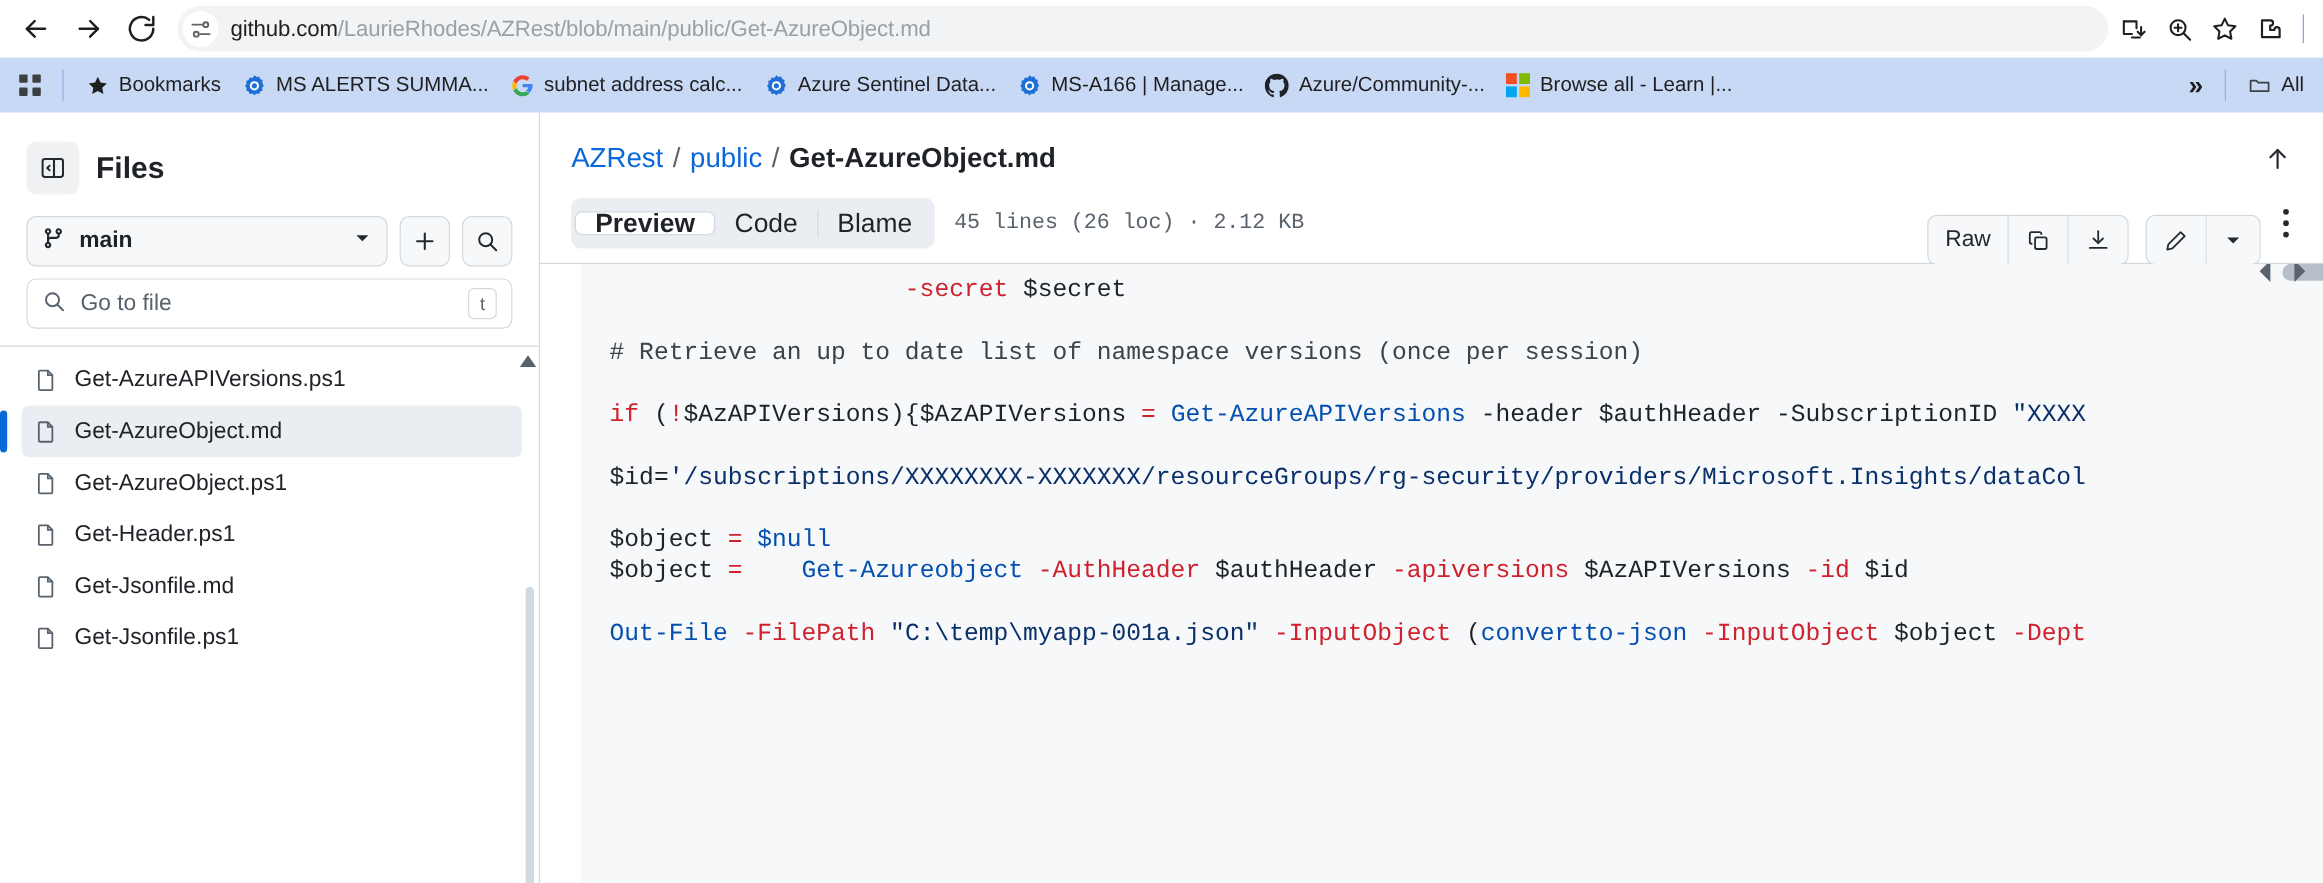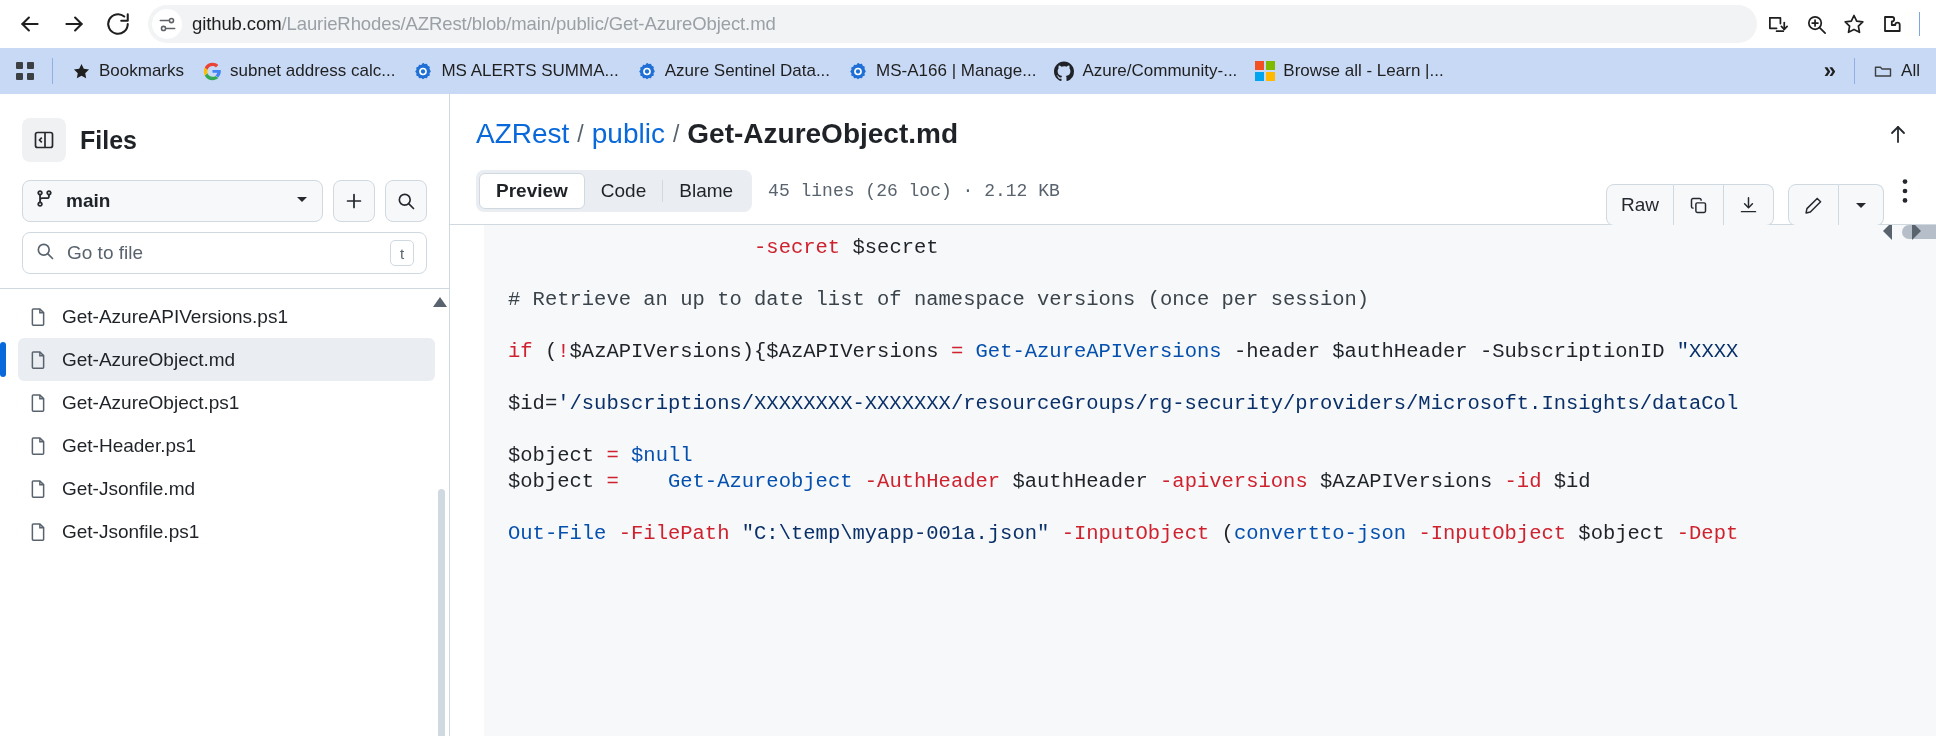--- a/index.html
+++ b/index.html
@@ -120,36 +120,36 @@
   }
   .sb-scroll-arrow {
     position: absolute; right: 1px; color: #59636e;
   }
 
   
   .main { flex: 1 1 auto; display: flex; flex-direction: column; min-width: 0; background: #ffffff; }
   .breadcrumb-bar {
     display: flex; align-items: center; padding: 24px 26px 16px 26px; gap: 0;
   }
-  .crumb { font-size: 28px; color: #0969da; }
+  .crumb { font-size: 23px; color: #0969da; }
   .crumb.current { color: #1f2328; font-weight: 600; }
   .crumb-sep { font-size: 23px; color: #59636e; margin: 0 8px; }
   .top-right-icon { margin-left: auto; color: #25292e; display:flex; }
 
   .file-toolbar {
     display: flex; align-items: center; padding: 4px 26px 12px 26px; gap: 16px;
     border-bottom: 1px solid #d1d9e0;
   }
   .seg {
     display: flex; align-items: center; background: #eaeef2;
     border-radius: 8px; padding: 3px; height: 42px;
   }
   .seg-btn {
-    height: 36px; padding: 0 16px; display: flex; align-items: center;
-    font-size: 19px; color: #1f2328; border-radius: 6px;
+    height: 20px; padding: 0 16px; display: flex; align-items: center;
+    font-size: 22px; color: #1f2328; border-radius: 6px;
   }
   .seg-btn.active { background: #ffffff; border: 1px solid #d1d9e0; font-weight: 600; }
   .seg-div { width: 1px; height: 22px; background: #d1d9e0; }
   .file-stats {
     font-family: "Liberation Mono", monospace; font-size: 18px; color: #59636e;
     white-space: nowrap;
   }
   .tool-right { margin-left: auto; display: flex; align-items: center; gap: 14px; }
   .btn-group { display: flex; align-items: center; height: 42px; }
   .btn-group > .gbtn {
@@ -272,39 +272,39 @@
       <span class="fav">
         <svg width="19" height="19" viewBox="0 0 24 24" fill="#1f1f1f">
             <path d="M12 2.6l2.9 6 6.6.9-4.8 4.6 1.2 6.5L12 17.5l-5.9 3.1 1.2-6.5L2.5 9.5l6.6-.9z"></path>
           </svg>
       </span>
       <span class="bm-label">Bookmarks</span>
     </div>
 
     <div class="bm">
       <span class="fav">
+        <svg width="21" height="21" viewBox="0 0 24 24">
+            <path fill="#1f6fd6" d="M12 1.5l2.1 1.6 2.6-.4 1.1 2.4 2.4 1.1-.4 2.6L21.4 12l-1.6 2.1.4 2.6-2.4 1.1-1.1 2.4-2.6-.4L12 21.4l-2.1-1.6-2.6.4-1.1-2.4-2.4-1.1.4-2.6L2.6 12l1.6-2.1-.4-2.6 2.4-1.1 1.1-2.4 2.6.4z"></path>
+            <circle cx="12" cy="12" r="4.6" fill="#ffffff"></circle>
+            <circle cx="12" cy="12" r="2.6" fill="#1f6fd6"></circle>
+          </svg>
+      </span>
+      <span class="bm-label">MS ALERTS SUMMA...</span>
+    </div>
+
+    <div class="bm">
+      <span class="fav">
         <svg width="19" height="19" viewBox="0 0 48 48">
             <path fill="#4285F4" d="M45 24c0-1.6-.1-2.7-.4-3.9H24v7.1h12c-.2 1.9-1.5 4.7-4.4 6.6l6.7 5.2C42.2 35.4 45 30.2 45 24z"></path>
             <path fill="#34A853" d="M24 46c5.9 0 10.9-2 14.5-5.3l-6.9-5.4c-1.9 1.3-4.4 2.2-7.6 2.2-5.8 0-10.7-3.8-12.5-9.1l-7.1 5.5C8.1 41 15.4 46 24 46z"></path>
             <path fill="#FBBC05" d="M11.5 28.4c-.5-1.4-.7-2.9-.7-4.4s.3-3 .7-4.4l-7.1-5.5C2.9 17 2 20.4 2 24s.9 7 2.4 9.9z"></path>
             <path fill="#EA4335" d="M24 10.4c4.1 0 6.9 1.8 8.5 3.3l6.2-6C34.9 4.1 29.9 2 24 2 15.4 2 8.1 7 4.4 14.1l7.1 5.5C13.3 14.2 18.2 10.4 24 10.4z"></path>
           </svg>
       </span>
       <span class="bm-label">subnet address calc...</span>
-    </div>
-
-    <div class="bm">
-      <span class="fav">
-        <svg width="21" height="21" viewBox="0 0 24 24">
-            <path fill="#1f6fd6" d="M12 1.5l2.1 1.6 2.6-.4 1.1 2.4 2.4 1.1-.4 2.6L21.4 12l-1.6 2.1.4 2.6-2.4 1.1-1.1 2.4-2.6-.4L12 21.4l-2.1-1.6-2.6.4-1.1-2.4-2.4-1.1.4-2.6L2.6 12l1.6-2.1-.4-2.6 2.4-1.1 1.1-2.4 2.6.4z"></path>
-            <circle cx="12" cy="12" r="4.6" fill="#ffffff"></circle>
-            <circle cx="12" cy="12" r="2.6" fill="#1f6fd6"></circle>
-          </svg>
-      </span>
-      <span class="bm-label">MS ALERTS SUMMA...</span>
     </div>
 
     <div class="bm">
       <span class="fav">
         <svg width="21" height="21" viewBox="0 0 24 24">
             <path fill="#1f6fd6" d="M12 1.5l2.1 1.6 2.6-.4 1.1 2.4 2.4 1.1-.4 2.6L21.4 12l-1.6 2.1.4 2.6-2.4 1.1-1.1 2.4-2.6-.4L12 21.4l-2.1-1.6-2.6.4-1.1-2.4-2.4-1.1.4-2.6L2.6 12l1.6-2.1-.4-2.6 2.4-1.1 1.1-2.4 2.6.4z"></path>
             <circle cx="12" cy="12" r="4.6" fill="#ffffff"></circle>
             <circle cx="12" cy="12" r="2.6" fill="#1f6fd6"></circle>
           </svg>
       </span>

